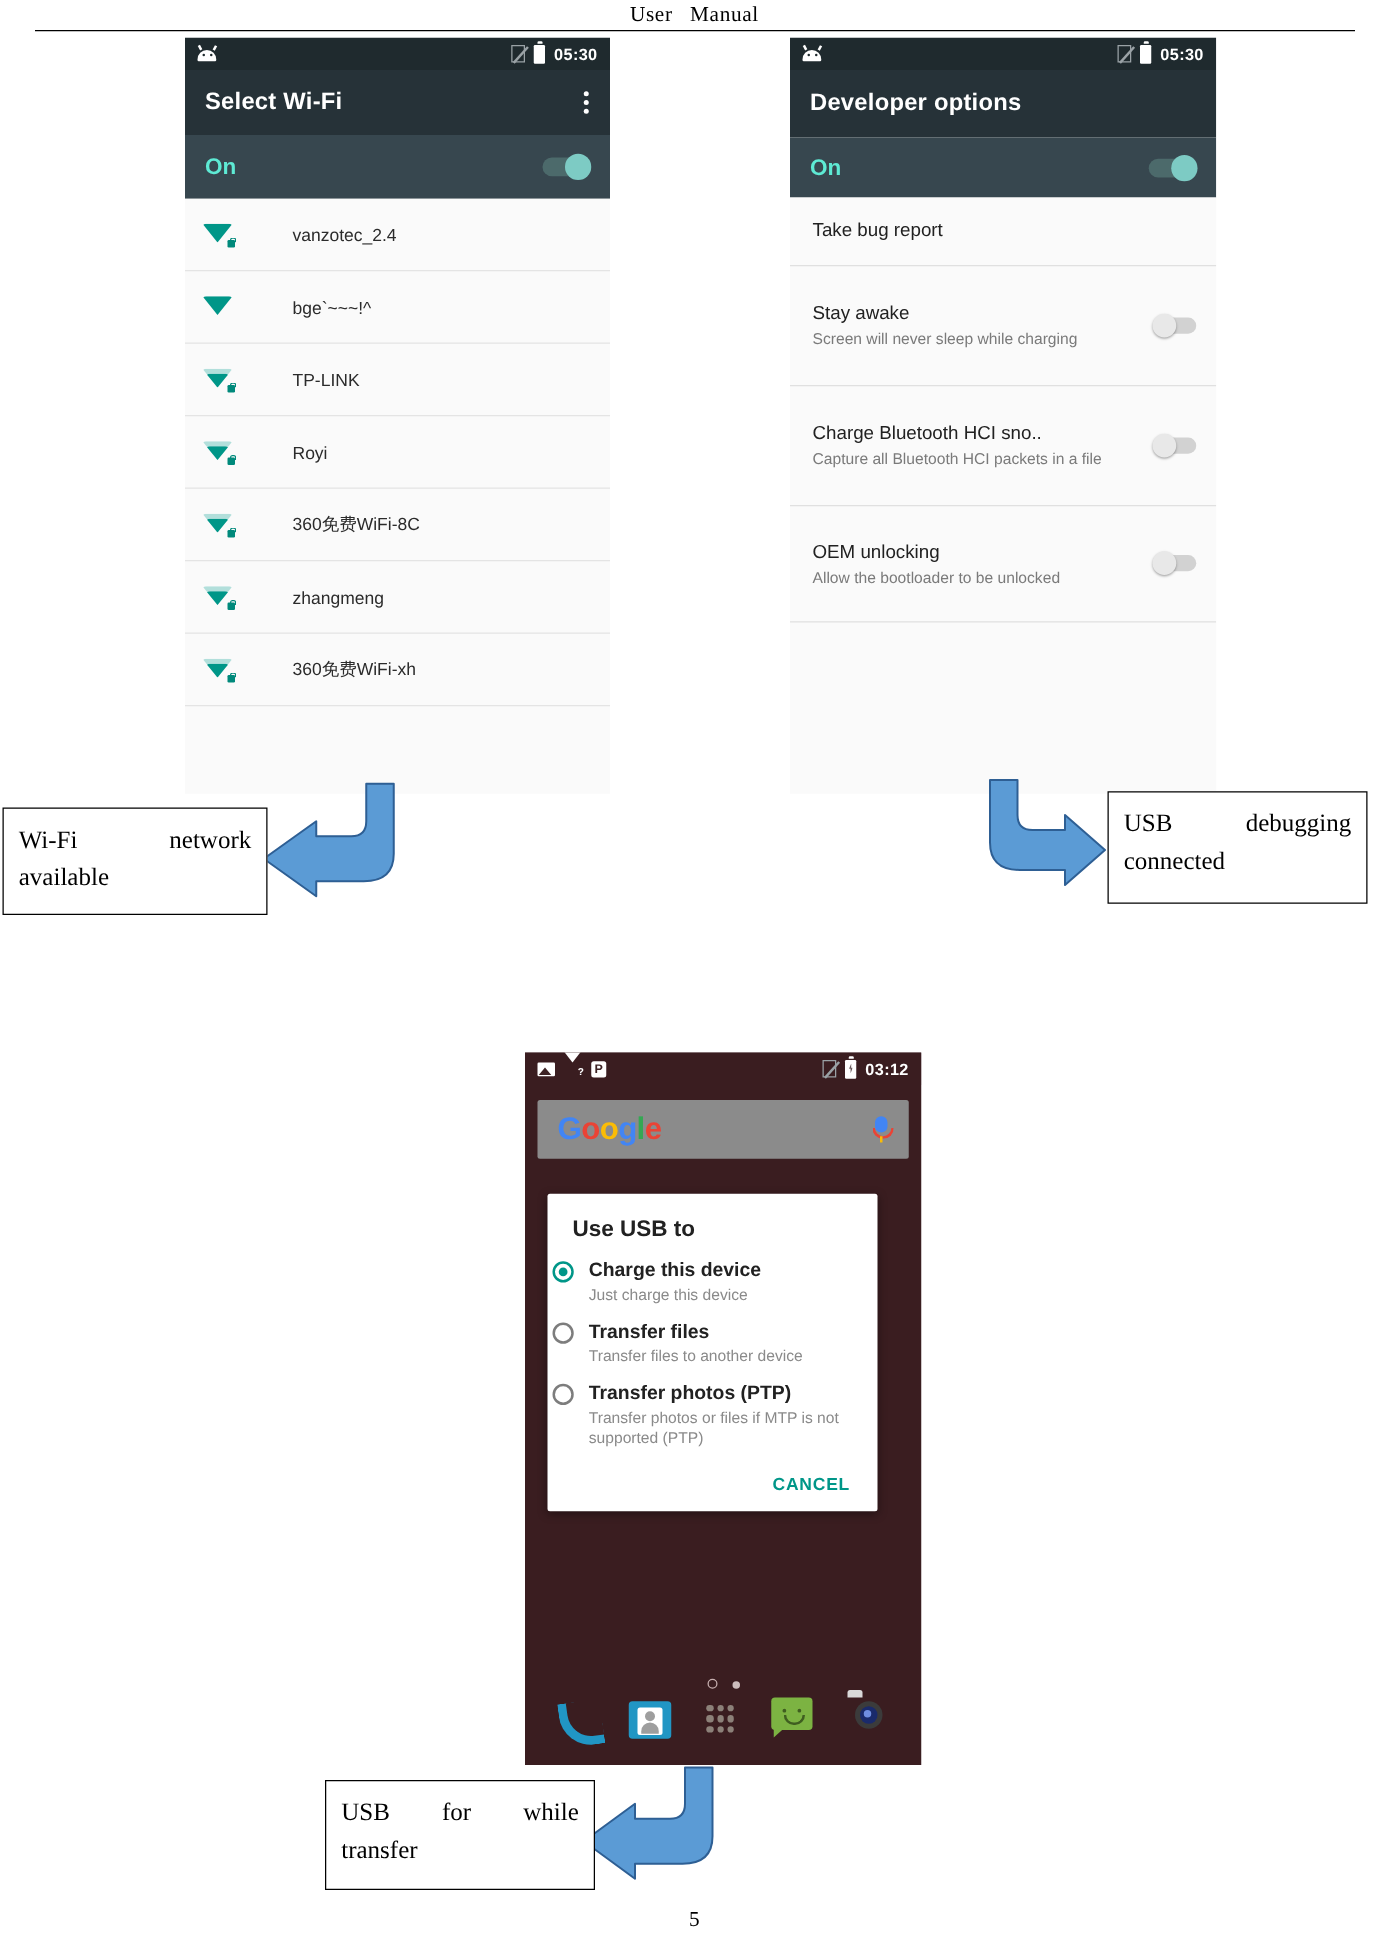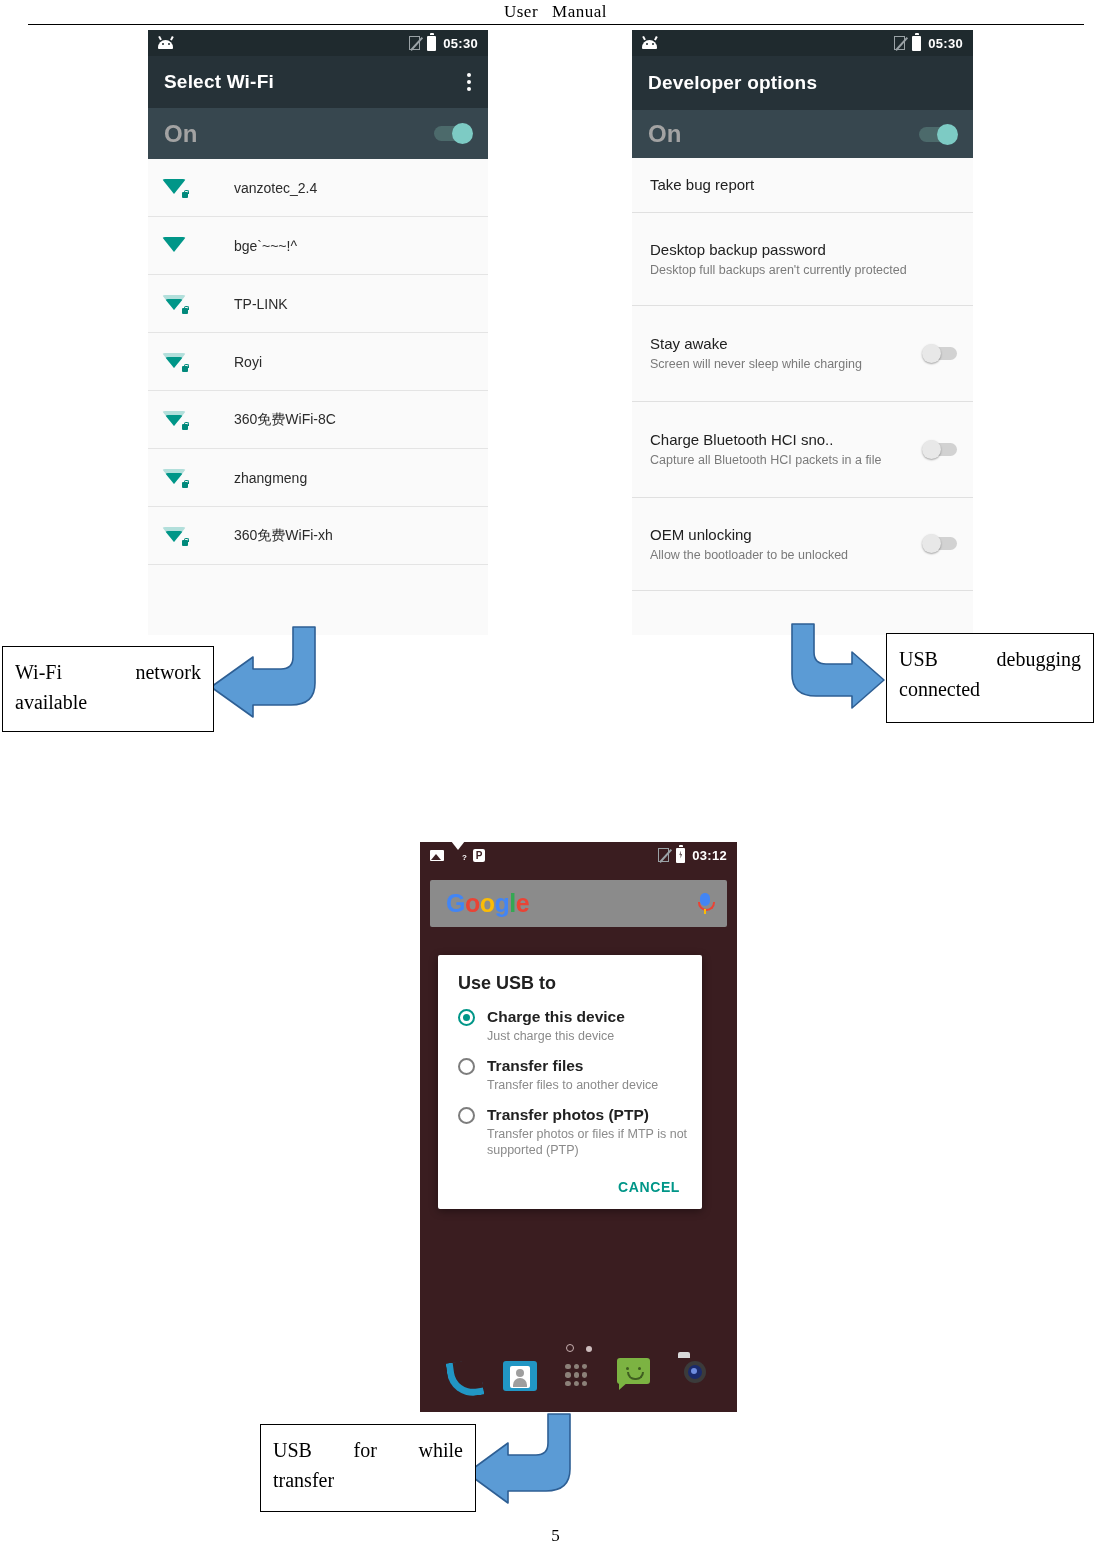--- a/index.html
+++ b/index.html
@@ -168,21 +168,21 @@
   .switchbar {
     background: #37474f;
     height: 51px;
     display:flex;
     align-items:center;
     padding: 0 16px;
     box-sizing:border-box;
   }
   .switchbar .onlabel {
     font-family:"Liberation Sans", sans-serif;
-    font-size:24px; font-weight:bold; color:#a3a3a3; flex:1 1 auto;
+    font-size:18px; font-weight:bold; color:#5eead4; flex:1 1 auto;
   }
   .toggle {
     width: 38px; height: 15px; border-radius: 8px;
     background: #4d6168; position: relative;
   }
   .toggle .knob {
     position:absolute; width: 21px;height:21px;border-radius:50%;
     top:-3px; right:-1px; background:#7dcbc4;
   }
   .toggle.on { background:#4c6a6b; }
@@ -307,21 +307,21 @@
     padding: 18px 0 6px 0;
     box-sizing: border-box;
   }
   .usb-dialog h3 {
     margin: 0 0 14px 20px;
     font-family:"Liberation Sans", sans-serif;
     font-size: 18px;
     font-weight: bold;
     color: #212121;
   }
-  .usb-opt { padding: 0 14px 0 20px; margin-bottom: 13px; }
+  .usb-opt { padding: 0 14px 0 4px; margin-bottom: 13px; }
   .usb-opt .head { display:flex; align-items:center; gap: 12px; }
   .radio {
     width: 17px; height:17px; border-radius:50%;
     border: 2px solid #7d7d7d; box-sizing:border-box; flex:0 0 auto;
   }
   .radio.sel { border-color:#009688; position:relative; }
   .radio.sel::after{
     content:""; position:absolute; left:3px; top:3px; width:7px;height:7px;border-radius:50%;
     background:#009688;
   }
@@ -507,26 +507,20 @@
       </span>
   </div>
 
   <div class="dev-list">
     <div class="dev-row" style="height:55px;align-items:center;">
       <div class="txt">
         <div class="dt">Take bug report</div>
       </div>
     </div>
 
-    <div class="dev-row" style="height:93px;">
-      <div class="txt">
-        <div class="dt">Desktop backup password</div>
-        <div class="ds">Desktop full backups aren't currently protected</div>
-      </div>
-    </div>
 
     <div class="dev-row" style="height:96px;">
       <div class="txt">
         <div class="dt">Stay awake</div>
         <div class="ds">Screen will never sleep while charging</div>
       </div>
       <span class="toggle off">
           <i class="knob"></i>
         </span>
     </div>

